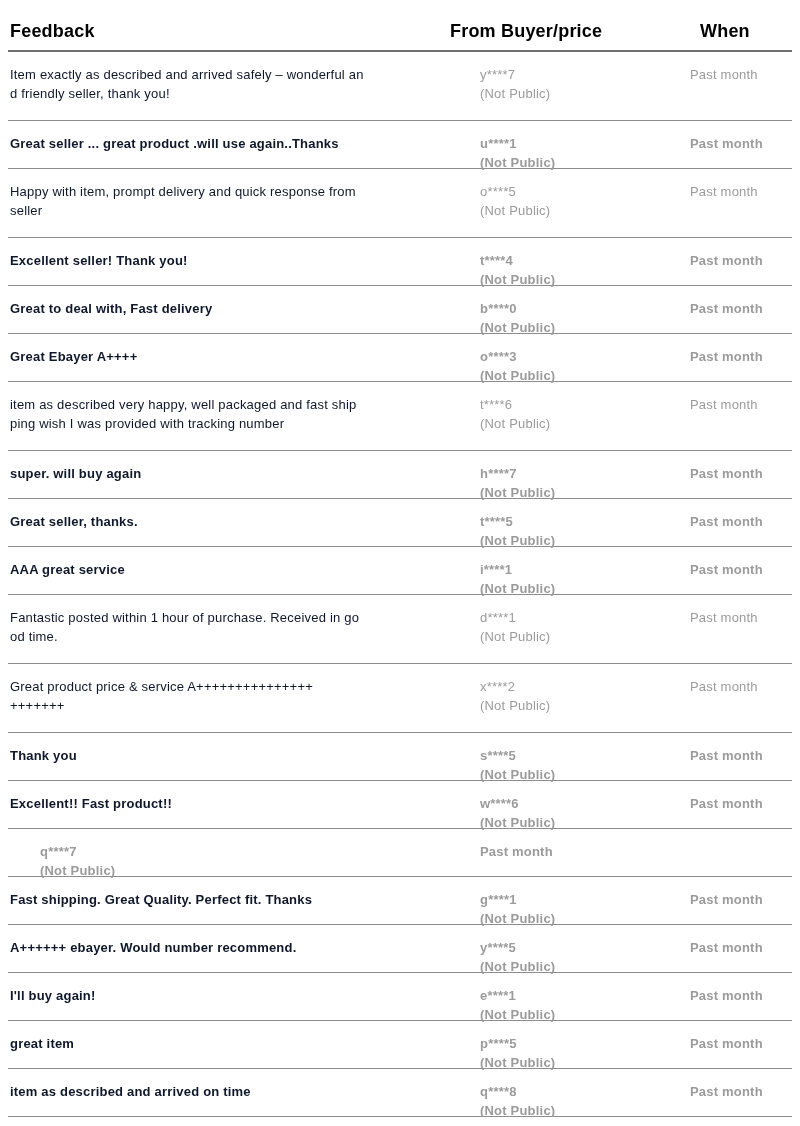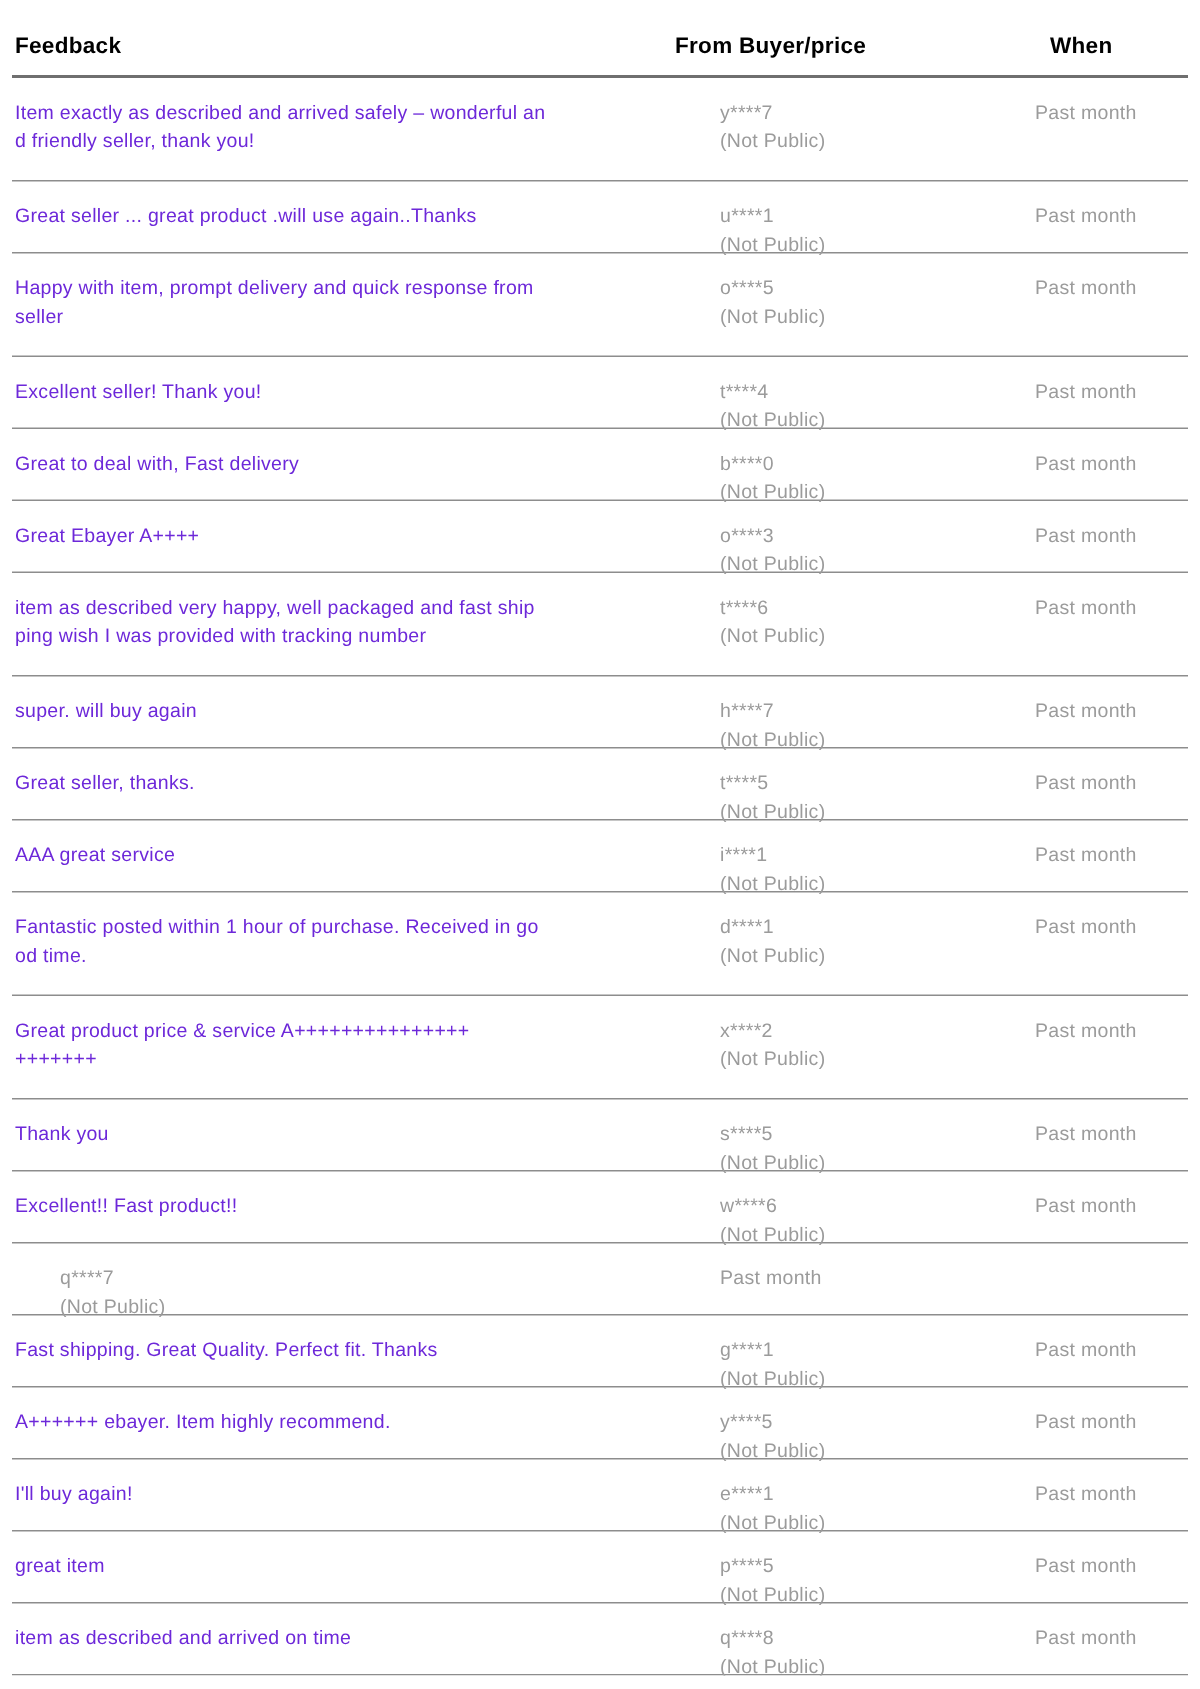--- a/index.html
+++ b/index.html
@@ -17,43 +17,44 @@
   .grid-row {
     display: grid;
     grid-template-columns: 440px 210px auto;
     padding-left: 2px;
   }
   .header-row {
     padding-bottom: 8px;
     border-bottom: 2px solid #6f6f6f;
   }
   .header-cell {
-    font-size: 15px;
+    font-size: 18px;
     font-weight: bold;
     color: #000000;
     line-height: 22px;
     letter-spacing: 0.2px;
   }
   .header-cell.when-h {
     padding-left: 40px;
   }
   .row {
     padding-top: 13px;
     border-bottom: 1px solid #8d8d8d;
   }
   .row.normal {
     padding-bottom: 17px;
   }
   .row.tight {
     height: 34px;          
     overflow: visible;
+    font-weight: bold;
   }
   .fb-cell {
     font-size: 13px;
-    color: #6d28d9;
+    color: #0f172a;
     line-height: 19px;
     letter-spacing: 0.2px;
     white-space: pre-line;
   }
   .buyer-cell {
     padding-left: 30px;
     font-size: 13px;
     line-height: 19px;
     color: #9b9b9b;
     letter-spacing: 0.2px;
@@ -220,21 +221,21 @@
     <div class="grid-row row tight">
       <div class="fb-cell">Fast shipping. Great Quality. Perfect fit. Thanks</div>
       <div class="buyer-cell">
         <div>g****1</div>
         <div>(Not Public)</div>
       </div>
       <div class="when-cell">Past month</div>
     </div>
 
     <div class="grid-row row tight">
-      <div class="fb-cell">A++++++ ebayer. Item highly recommend.</div>
+      <div class="fb-cell">A++++++ ebayer. Would number recommend.</div>
       <div class="buyer-cell">
         <div>y****5</div>
         <div>(Not Public)</div>
       </div>
       <div class="when-cell">Past month</div>
     </div>
 
     <div class="grid-row row tight">
       <div class="fb-cell">I'll buy again!</div>
       <div class="buyer-cell">

